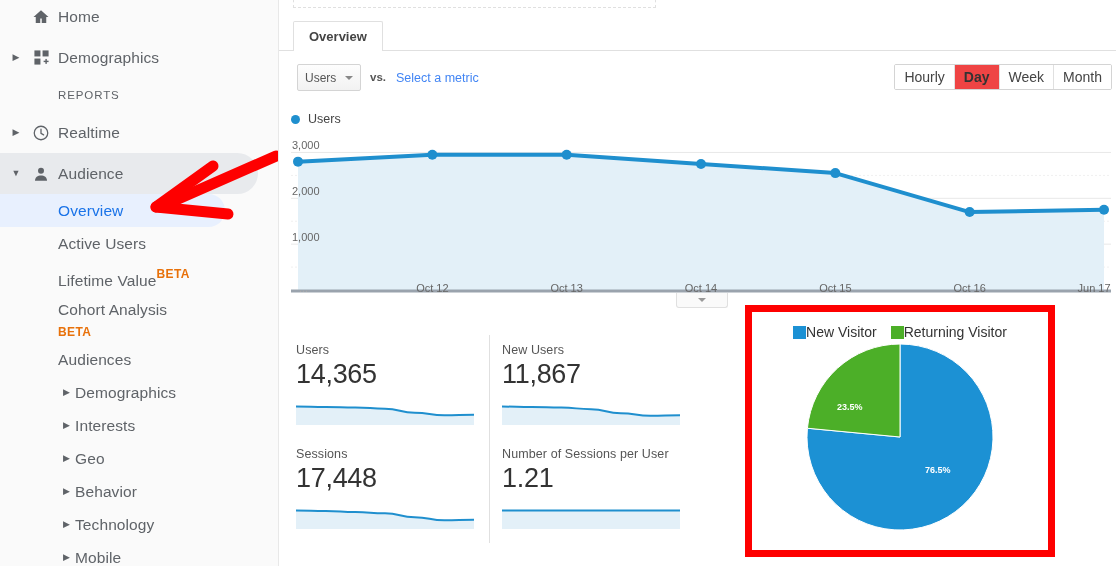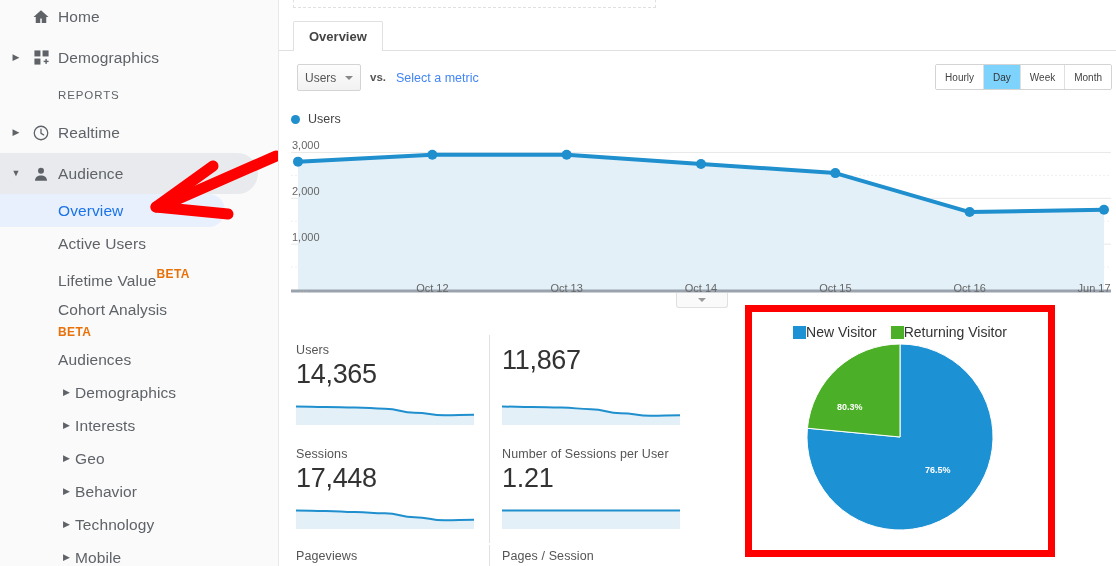--- a/index.html
+++ b/index.html
@@ -143,28 +143,28 @@
   
   #period-toggle {
     position: absolute; right: 4px; top: 64px;
     display: flex;
     border: 1px solid #d4d4d4; border-radius: 2px;
     overflow: hidden; background: #fff;
   }
   .period-btn {
     padding: 0 9px; height: 24px;
     display: flex; align-items: center;
-    font-size: 10px; color: #444;
+    font-size: 14px; color: #444;
     border-right: 1px solid #e0e0e0;
     background: #fff; cursor: pointer;
     white-space: nowrap;
     text-align: right;
   }
   .period-btn:last-child { border-right: none; }
-  .period-btn.active { background: #7dd3fc; font-weight: normal; color: #333; }
+  .period-btn.active { background: #ef4444; font-weight: bold; color: #333; }
 
   
   #chart-legend {
     position: absolute; left: 12px; top: 112px;
     display: flex; align-items: center; gap: 8px;
   }
   #chart-legend .dot { width: 9px; height: 9px; border-radius: 50%; background: #1f8fce; }
   #chart-legend .txt { font-size: 12.5px; color: #444; }
 
   
@@ -397,20 +397,21 @@
       <div class="card-row">
         <div class="card">
           <div class="card-title">Users</div>
           <div class="card-value">14,365</div>
           <svg class="card-spark" viewBox="0 0 178 26" preserveAspectRatio="none">
               <path d="M 0 7.571428571428573 C 14.833333333333332 7.571428571428573, 14.833333333333332 8.085714285714285, 29.666666666666664 8.085714285714285 C 44.5 8.085714285714285, 44.5 8.6, 59.33333333333333 8.6 C 74.16666666666666 8.6, 74.16666666666666 9.628571428571428, 89 9.628571428571428 C 103.83333333333333 9.628571428571428, 103.83333333333333 13.742857142857144, 118.66666666666666 13.742857142857144 C 133.5 13.742857142857144, 133.5 16.314285714285713, 148.33333333333334 16.314285714285713 C 163.16666666666669 16.314285714285713, 163.16666666666669 15.8, 178 15.8 L 178 26 L 0 26 Z" fill="#e3f0f8"></path>
               <path d="M 0 7.571428571428573 C 14.833333333333332 7.571428571428573, 14.833333333333332 8.085714285714285, 29.666666666666664 8.085714285714285 C 44.5 8.085714285714285, 44.5 8.6, 59.33333333333333 8.6 C 74.16666666666666 8.6, 74.16666666666666 9.628571428571428, 89 9.628571428571428 C 103.83333333333333 9.628571428571428, 103.83333333333333 13.742857142857144, 118.66666666666666 13.742857142857144 C 133.5 13.742857142857144, 133.5 16.314285714285713, 148.33333333333334 16.314285714285713 C 163.16666666666669 16.314285714285713, 163.16666666666669 15.8, 178 15.8" fill="none" stroke="#1f8fce" stroke-width="2"></path>
             </svg>
         </div>
         <div class="card rightcell">
+          <div class="card-title">New Users</div>
           <div class="card-value">11,867</div>
           <svg class="card-spark" viewBox="0 0 178 26" preserveAspectRatio="none">
               <path d="M 0 7.571428571428573 C 14.833333333333332 7.571428571428573, 14.833333333333332 8.085714285714285, 29.666666666666664 8.085714285714285 C 44.5 8.085714285714285, 44.5 8.6, 59.33333333333333 8.6 C 74.16666666666666 8.6, 74.16666666666666 10.142857142857142, 89 10.142857142857142 C 103.83333333333333 10.142857142857142, 103.83333333333333 14.257142857142858, 118.66666666666666 14.257142857142858 C 133.5 14.257142857142858, 133.5 16.82857142857143, 148.33333333333334 16.82857142857143 C 163.16666666666669 16.82857142857143, 163.16666666666669 16.314285714285713, 178 16.314285714285713 L 178 26 L 0 26 Z" fill="#e3f0f8"></path>
               <path d="M 0 7.571428571428573 C 14.833333333333332 7.571428571428573, 14.833333333333332 8.085714285714285, 29.666666666666664 8.085714285714285 C 44.5 8.085714285714285, 44.5 8.6, 59.33333333333333 8.6 C 74.16666666666666 8.6, 74.16666666666666 10.142857142857142, 89 10.142857142857142 C 103.83333333333333 10.142857142857142, 103.83333333333333 14.257142857142858, 118.66666666666666 14.257142857142858 C 133.5 14.257142857142858, 133.5 16.82857142857143, 148.33333333333334 16.82857142857143 C 163.16666666666669 16.82857142857143, 163.16666666666669 16.314285714285713, 178 16.314285714285713" fill="none" stroke="#1f8fce" stroke-width="2"></path>
             </svg>
         </div>
       </div>
       <div class="card-row">
         <div class="card">
           <div class="card-title">Sessions</div>
@@ -424,47 +425,39 @@
           <div class="card-title">Number of Sessions per User</div>
           <div class="card-value">1.21</div>
           <svg class="card-spark" viewBox="0 0 178 26" preserveAspectRatio="none">
               <path d="M 0 7.571428571428573 C 14.833333333333332 7.571428571428573, 14.833333333333332 7.571428571428573, 29.666666666666664 7.571428571428573 C 44.5 7.571428571428573, 44.5 7.571428571428573, 59.33333333333333 7.571428571428573 C 74.16666666666666 7.571428571428573, 74.16666666666666 7.571428571428573, 89 7.571428571428573 C 103.83333333333333 7.571428571428573, 103.83333333333333 7.571428571428573, 118.66666666666666 7.571428571428573 C 133.5 7.571428571428573, 133.5 7.571428571428573, 148.33333333333334 7.571428571428573 C 163.16666666666669 7.571428571428573, 163.16666666666669 7.571428571428573, 178 7.571428571428573 L 178 26 L 0 26 Z" fill="#e3f0f8"></path>
               <path d="M 0 7.571428571428573 C 14.833333333333332 7.571428571428573, 14.833333333333332 7.571428571428573, 29.666666666666664 7.571428571428573 C 44.5 7.571428571428573, 44.5 7.571428571428573, 59.33333333333333 7.571428571428573 C 74.16666666666666 7.571428571428573, 74.16666666666666 7.571428571428573, 89 7.571428571428573 C 103.83333333333333 7.571428571428573, 103.83333333333333 7.571428571428573, 118.66666666666666 7.571428571428573 C 133.5 7.571428571428573, 133.5 7.571428571428573, 148.33333333333334 7.571428571428573 C 163.16666666666669 7.571428571428573, 163.16666666666669 7.571428571428573, 178 7.571428571428573" fill="none" stroke="#1f8fce" stroke-width="2"></path>
             </svg>
         </div>
       </div>
     </div>
 
-    <div id="cards-bottom">
-      <div class="card">
-        <div class="card-title">Pageviews</div>
-      </div>
-      <div class="card rightcell">
-        <div class="card-title">Pages / Session</div>
-      </div>
-    </div>
 
     <div id="pie-panel">
       <div id="pie-legend">
         <div class="pl-item">
           <span class="pl-swatch" style="background:#1c91d4"></span>
           <span class="pl-label">New Visitor</span>
         </div>
         <div class="pl-item">
           <span class="pl-swatch" style="background:#4caf28"></span>
           <span class="pl-label">Returning Visitor</span>
         </div>
       </div>
       <div id="pie-wrap">
         <svg id="pie-svg" width="190" height="190" viewBox="0 0 190 190">
             <path d="M 95 95 L 95 2 A 93 93 0 1 1 2.412737291913558 86.24792686137815 Z" fill="#1c91d4" stroke="#fff" stroke-width="1"></path>
             <path d="M 95 95 L 2.412737291913558 86.24792686137815 A 93 93 0 0 1 94.99999999999999 2 Z" fill="#4caf28" stroke="#fff" stroke-width="1"></path>
           </svg>
         <span class="pie-pct" id="pct-new">76.5%</span>
-        <span class="pie-pct" id="pct-ret">80.3%</span>
+        <span class="pie-pct" id="pct-ret">23.5%</span>
       </div>
     </div>
 
   <div class="axis-lbl" style="left: 13px; top: 231.154px;">1,000</div>
       <div class="axis-lbl" style="left: 13px; top: 185.308px;">2,000</div>
       <div class="axis-lbl" style="left: 13px; top: 139.462px;">3,000</div>
     </div>
 </div>
 
 </body></html>

